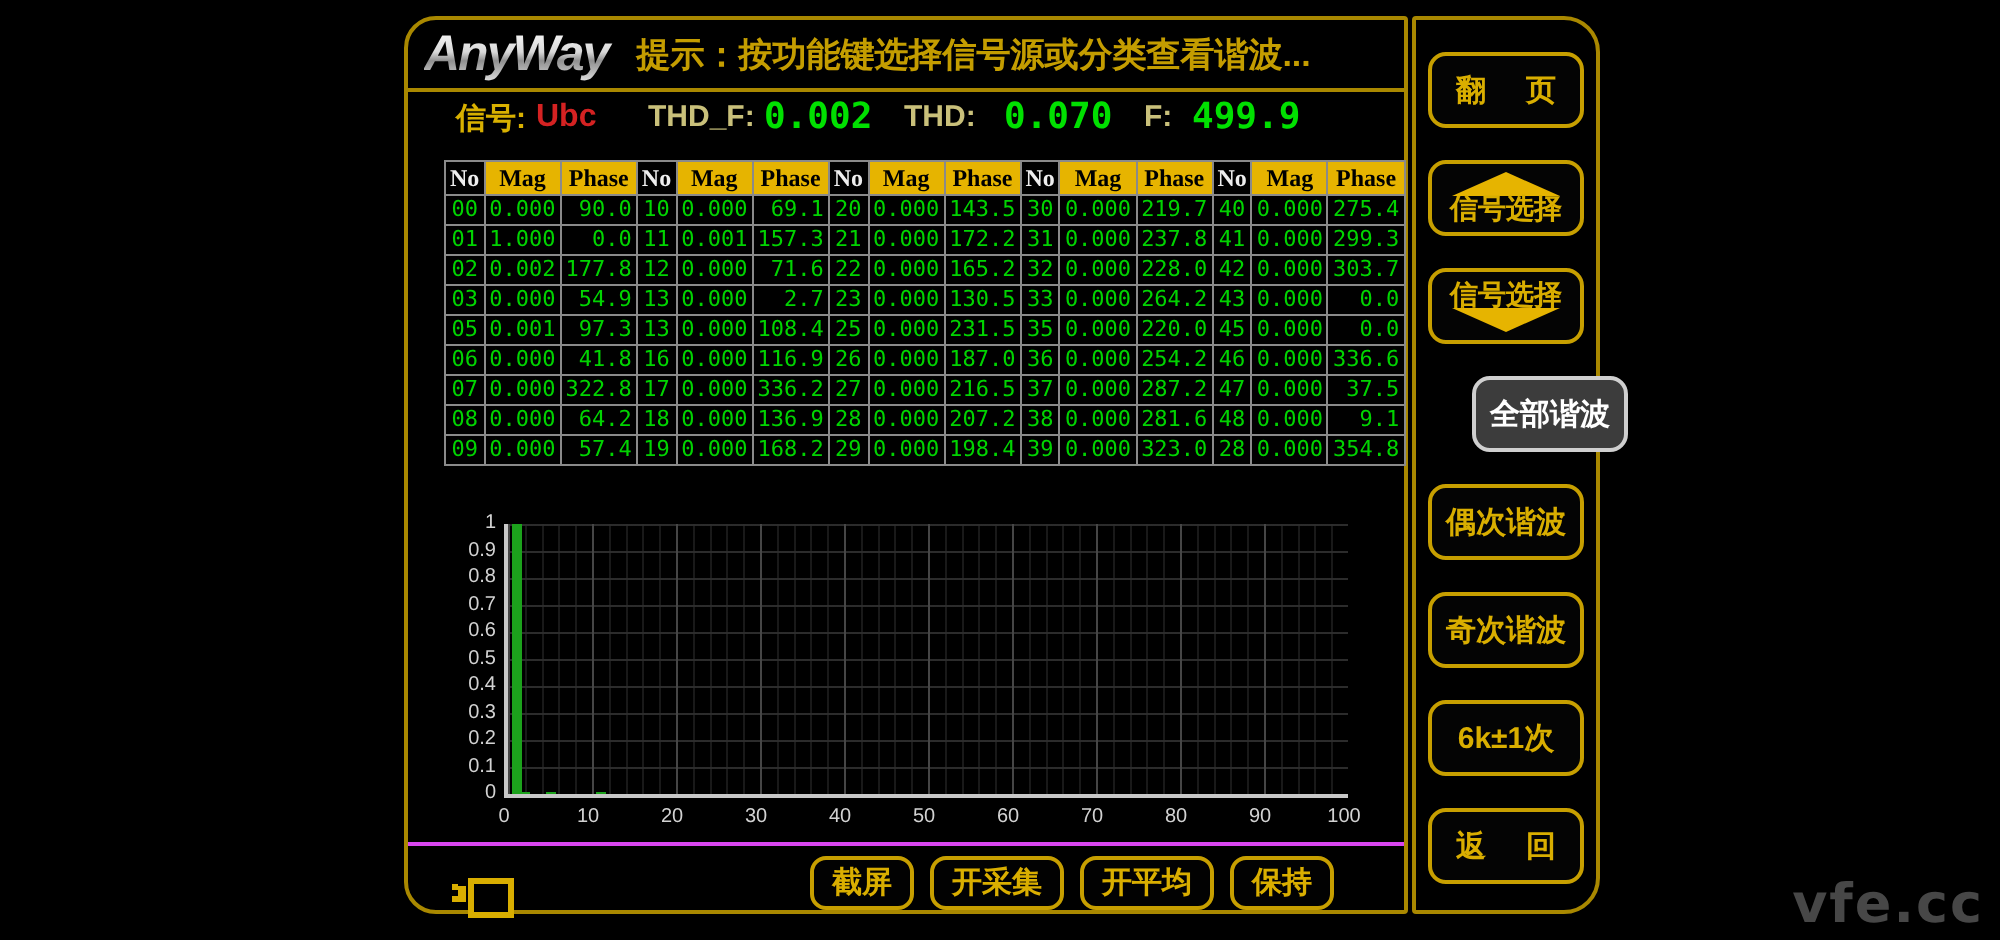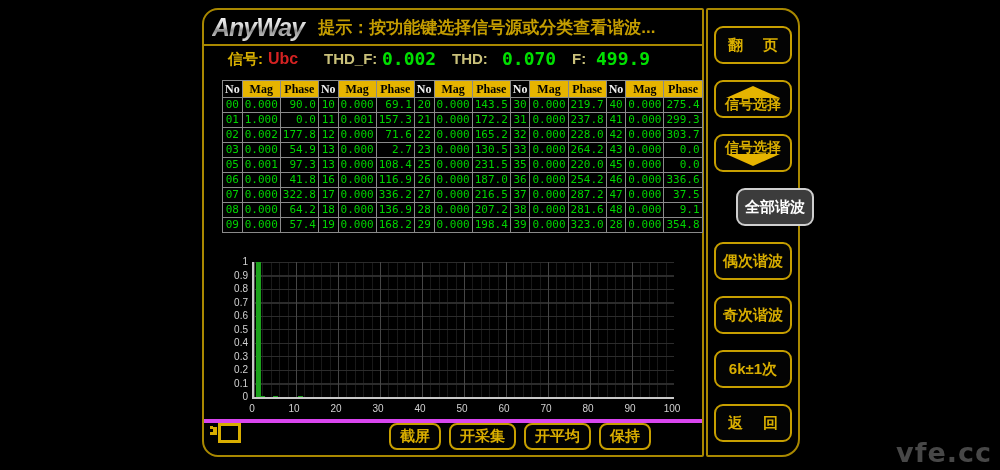--- a/index.html
+++ b/index.html
@@ -41,22 +41,22 @@
     border-left:2px solid #c8c8c8;border-bottom:2px solid #c8c8c8;box-sizing:content-box;
     background-image:
       repeating-linear-gradient(to right, rgba(72,72,72,.95) 0 1px, transparent 1px 42px),
       repeating-linear-gradient(to bottom, rgba(46,46,46,.95) 0 1px, transparent 1px 13.5px),
       repeating-linear-gradient(to right, rgba(28,28,28,.9) 0 1px, transparent 1px 8.4px);}
   .ytick{position:absolute;left:0px;width:24px;text-align:right;font-size:10px;color:#d2d2d2;}
   .xtick{position:absolute;width:24px;text-align:center;font-size:10px;color:#d2d2d2;top:148px;}
   .bar{position:absolute;bottom:0;width:5px;background:#1ca21c;}
 
   
-  .status-bar{position:absolute;left:0;right:0;bottom:0;height:32px;border-top:4px solid #d946ef;
-    display:flex;align-items:flex-start;}
+  .status-bar{position:absolute;left:0;right:0;bottom:0;height:32px;border-top:2px solid #d946ef;
+    display:flex;align-items:flex-end;padding-left:16px;}
   .battery{position:relative;width:27px;height:16px;margin-left:6px;}
   .battery .prong1{position:absolute;left:0;top:3px;width:3px;height:3px;background:#d9ae00;}
   .battery .prong2{position:absolute;left:0;top:9px;width:3px;height:3px;background:#d9ae00;}
   .battery .nub{position:absolute;left:3px;top:4px;width:4px;height:8px;background:#d9ae00;}
   .battery .body{position:absolute;left:8px;top:0;width:17px;height:14px;border:3px solid #d9ae00;background:#000;}
   .bottom-buttons{display:flex;gap:8px;margin-left:152px;}
   .bottom-btn{border:2px solid #c79f00;border-radius:8px;color:#d9ae00;background:#020202;
     font-size:15px;font-weight:bold;padding:2px 9px;white-space:nowrap;cursor:pointer;}
 
   

